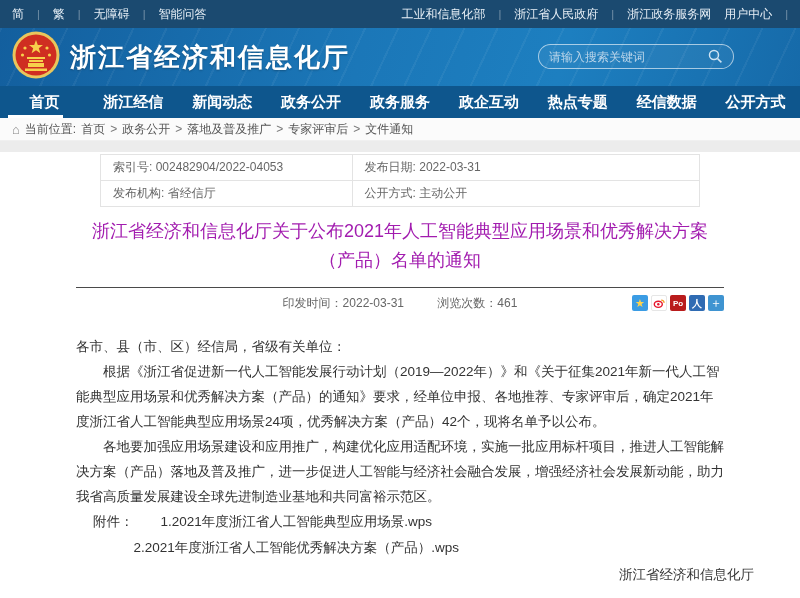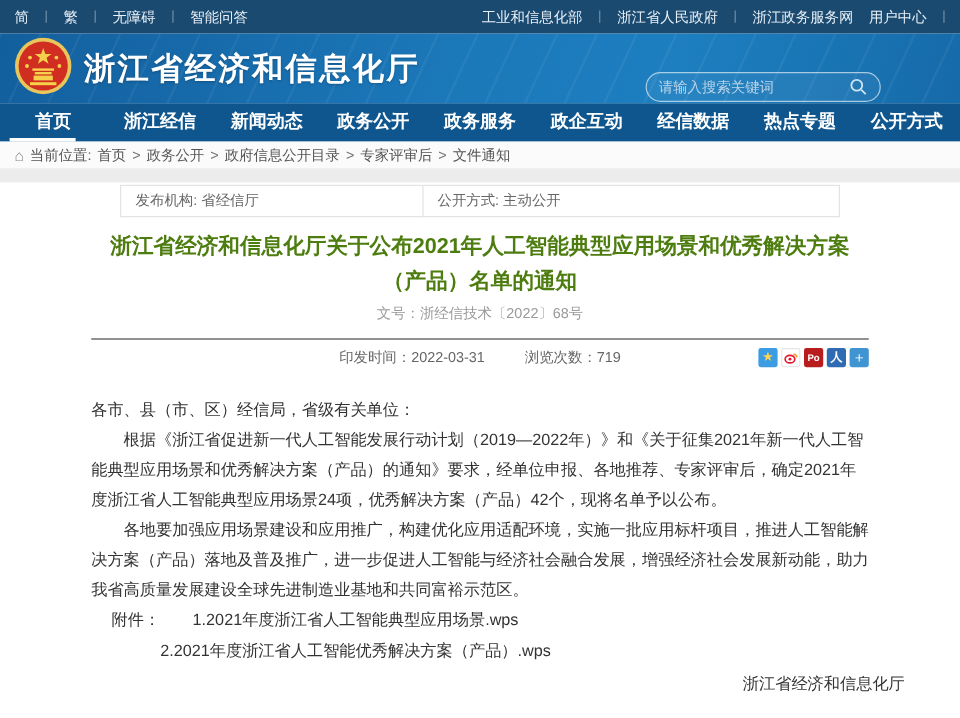--- a/index.html
+++ b/index.html
@@ -17,21 +17,21 @@
   
   .header { height:58px; position:relative; overflow:hidden; padding:0 12px;
             display:flex; align-items:center;
             background:linear-gradient(105deg,#135f9e 0%,#1b77b8 45%,#1d7fc0 70%,#166aa9 100%); }
   .header::before { content:""; position:absolute; inset:0;
             background:repeating-linear-gradient(115deg, rgba(255,255,255,.05) 0 2px, transparent 2px 30px); }
   .brand { display:flex; align-items:center; gap:10px; position:relative; z-index:1; }
   .brand-name { font-size:26px; font-weight:bold; color:#fff; letter-spacing:2px;
                 line-height:1; text-shadow:0 1px 2px rgba(0,0,0,.25); }
   .brand-sub  { font-size:9.5px; color:#d9e8f6; margin-top:5px; }
-  .search { position:absolute; right:66px; top:32px; width:196px; height:25px; z-index:1;
+  .search { position:absolute; right:66px; top:16px; width:196px; height:25px; z-index:1;
             border:1px solid rgba(255,255,255,.6); border-radius:13px;
             display:flex; align-items:center; padding:0 10px; background:rgba(255,255,255,.05); }
   .search input { flex:1; background:transparent; border:none; outline:none;
                   color:#fff; font-size:12px; }
   .search input::placeholder { color:#b9d4e9; }
   .search .mag { display:flex; cursor:pointer; }
 
   
   .nav { height:32px; background:#0e568d; display:flex; }
   .nav-item { flex:1; text-align:center; line-height:32px; color:#fff;
@@ -47,22 +47,22 @@
   .crumb { cursor:pointer; }
   .csep { color:#777; }
   .band { height:11px; background:#ececec; }
 
   
   .content { padding:0 76px; color:#333; }
   .doc-table { width:600px; margin:2px auto 0; border-collapse:collapse;
                font-size:12px; color:#666; }
   .doc-table td { border:1px solid #e3e3e3; padding:4px 12px; }
   .doc-table td.c1 { width:42%; }
-  .art-title { margin-top:10px; text-align:center; font-size:18px; font-weight:bold;
-               color:#4d7c0f; line-height:29px; padding:0 14px; }
+  .art-title { margin-top:10px; text-align:center; font-size:18px; font-weight:normal;
+               color:#a21caf; line-height:29px; padding:0 14px; }
   .doc-num { margin-top:4px; text-align:center; font-size:12px; color:#999; }
   .divider { margin-top:12px; border-top:1px solid #4a4a4a; }
   .meta { margin-top:7px; position:relative; text-align:center; font-size:12px;
           color:#666; height:17px; line-height:17px; }
   .meta .m2 { margin-left:30px; }
   .share { position:absolute; right:0; top:0; display:flex; gap:3px; }
   .sicon { width:16px; height:16px; border-radius:2px; display:flex; align-items:center;
            justify-content:center; cursor:pointer; font-weight:bold; }
   .sicon.qzone  { background:#3b9ce4; color:#ffd34d; font-size:11px; }
   .sicon.weibo  { background:#fff; border:1px solid #e6e6e6; }
@@ -137,64 +137,73 @@
   </div>
 </div>
 
 <div class="nav">
   <div class="nav-item active">首页</div>
   <div class="nav-item">浙江经信</div>
   <div class="nav-item">新闻动态</div>
   <div class="nav-item">政务公开</div>
   <div class="nav-item">政务服务</div>
   <div class="nav-item">政企互动</div>
+  <div class="nav-item">热点专题</div>
   <div class="nav-item">经信数据</div>
-  <div class="nav-item">热点专题</div>
   <div class="nav-item">公开方式</div>
 </div>
 
 <div class="breadcrumb">
   <span class="home-glyph">⌂</span>
   <span>当前位置:</span>
     <span class="crumb">首页</span>
   <span class="csep">&gt;</span>
   <span class="crumb">政务公开</span>
   <span class="csep">&gt;</span>
-  <span class="crumb">政府信息公开目录</span>
+  <span class="crumb">落地及普及推广</span>
   <span class="csep">&gt;</span>
   <span class="crumb">专家评审后</span>
   <span class="csep">&gt;</span>
   <span class="crumb">文件通知</span>
 </div>
 <div class="band"></div>
 
 <div class="content">
 
   <table class="doc-table">
     <tbody>
+        <tr>
+      <td class="c1">
+        <span>索引号:</span>
+        <span>002482904/2022-04053</span>
+      </td>
+      <td>
+        <span>发布日期:</span>
+        <span>2022-03-31</span>
+      </td>
+    </tr>
     <tr>
       <td class="c1">
         <span>发布机构:</span>
         <span>省经信厅</span>
       </td>
       <td>
         <span>公开方式:</span>
         <span>主动公开</span>
       </td>
     </tr>
   </tbody>
     </table>
 
   <h1 class="art-title">浙江省经济和信息化厅关于公布2021年人工智能典型应用场景和优秀解决方案（产品）名单的通知</h1>
-  <div class="doc-num">文号：浙经信技术〔2022〕68号</div>
   <div class="divider"></div>
 
   <div class="meta">
     <span>印发时间：</span><span>2022-03-31</span>
-    <span class="m2">浏览次数：</span><span>719</span>
+    <span class="m2">浏览次数：</span><span>461</span>
     <span class="share">
       <span class="sicon qzone">★</span>
       <span class="sicon weibo">
         <svg width="12" height="12" viewBox="0 0 12 12">
           <ellipse cx="5.3" cy="7.3" rx="4" ry="3.1" fill="none" stroke="#e6162d" stroke-width="1.4"></ellipse>
           <circle cx="5.3" cy="7.3" r="1.2" fill="#e6162d"></circle>
           <path d="M8.2 3.2 q2.6 0 3 2.6" fill="none" stroke="#f59a23" stroke-width="1.2"></path>
         </svg>
       </span>
       <span class="sicon pweibo">Po</span>

